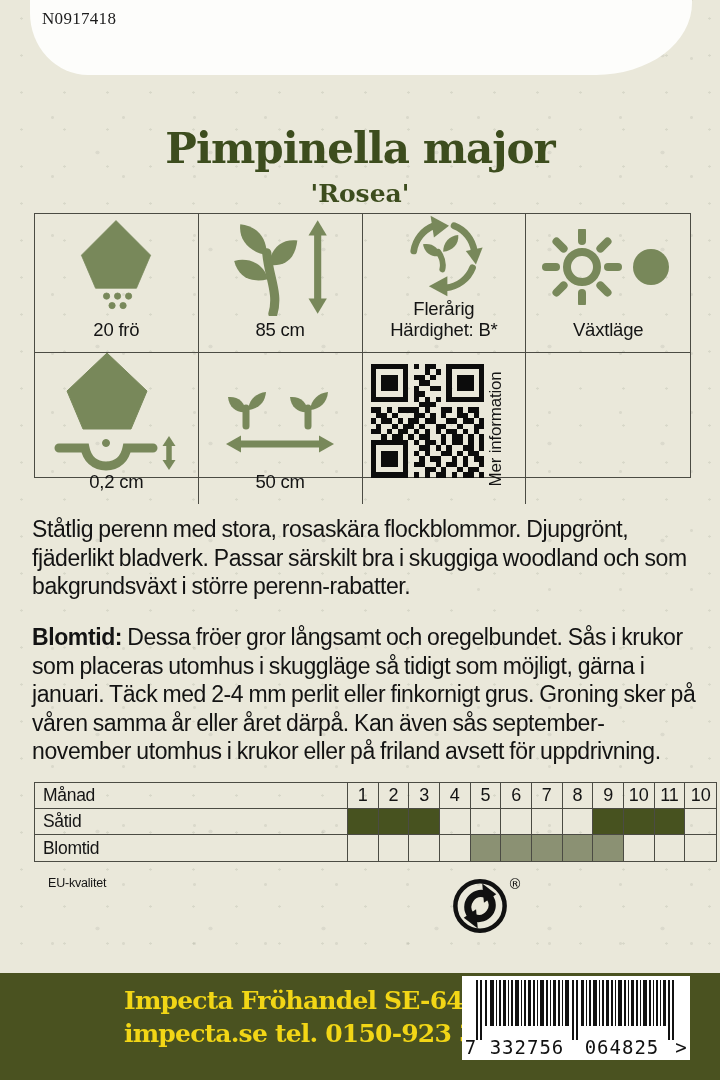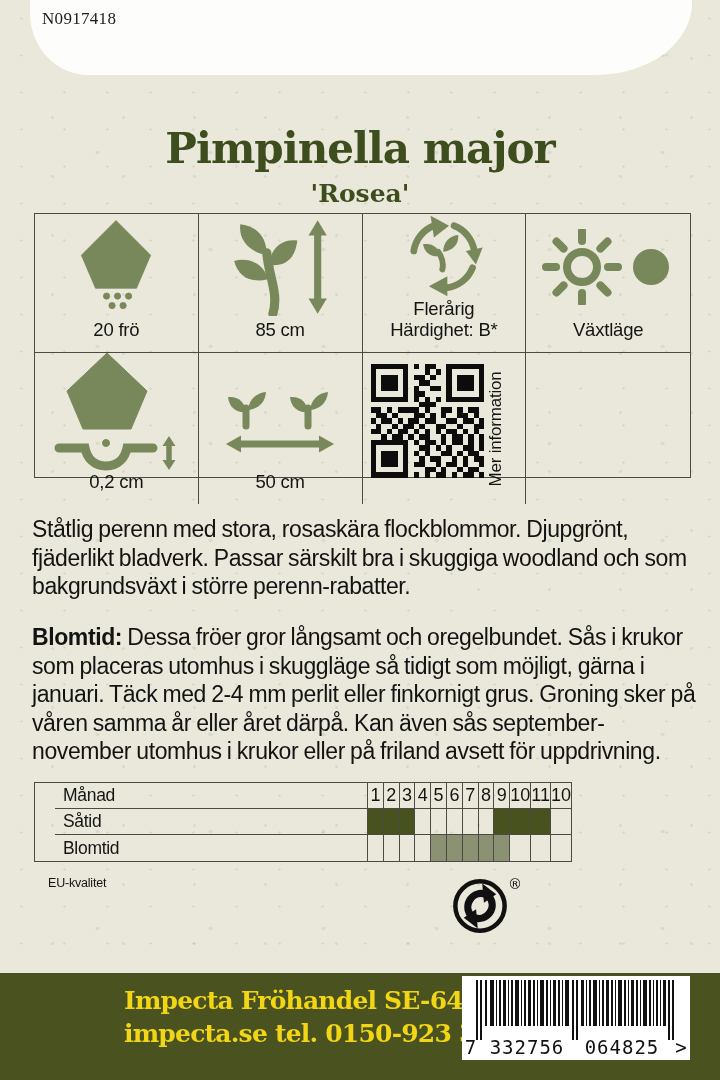--- a/index.html
+++ b/index.html
@@ -53,23 +53,23 @@
     font-size:17px;text-align:center;letter-spacing:-.2px;}
 
   
   .para{position:absolute;left:32px;width:666px;font-size:23px;line-height:28.5px;
     letter-spacing:-.4px;word-spacing:-.8px;color:#131313;}
   .para b{letter-spacing:-.4px;}
   .p1{top:492px;}
   .p2{top:600px;}
 
   
-  .cal{position:absolute;left:34px;top:782px;width:538px;
+  .cal{position:absolute;left:34px;top:782px;width:683px;
     display:grid;grid-template-columns:313px repeat(12,1fr);grid-auto-rows:26px;
-    border:1.5px solid #4b4b43;box-sizing:border-box;background:transparent;padding-left:20px;}
+    border:1.5px solid #4b4b43;box-sizing:border-box;background:transparent;}
   .cal .c{border-right:1.3px solid #4b4b43;border-bottom:1.3px solid #4b4b43;
     box-sizing:border-box;font-size:18px;display:flex;align-items:center;justify-content:center;}
   .cal .lab{justify-content:flex-start;padding-left:8px;font-size:17.5px;letter-spacing:-.3px;}
   .cal .lastcol{border-right:none;}
   .cal .lastrow{border-bottom:none;}
 
   .eu{position:absolute;left:48px;top:876px;font-size:12.5px;letter-spacing:-.2px;}
 
   .greendot{position:absolute;left:452px;top:878px;width:78px;height:60px;}
   .gd-r{position:absolute;left:56px;top:-2px;font-size:14px;color:#111;

